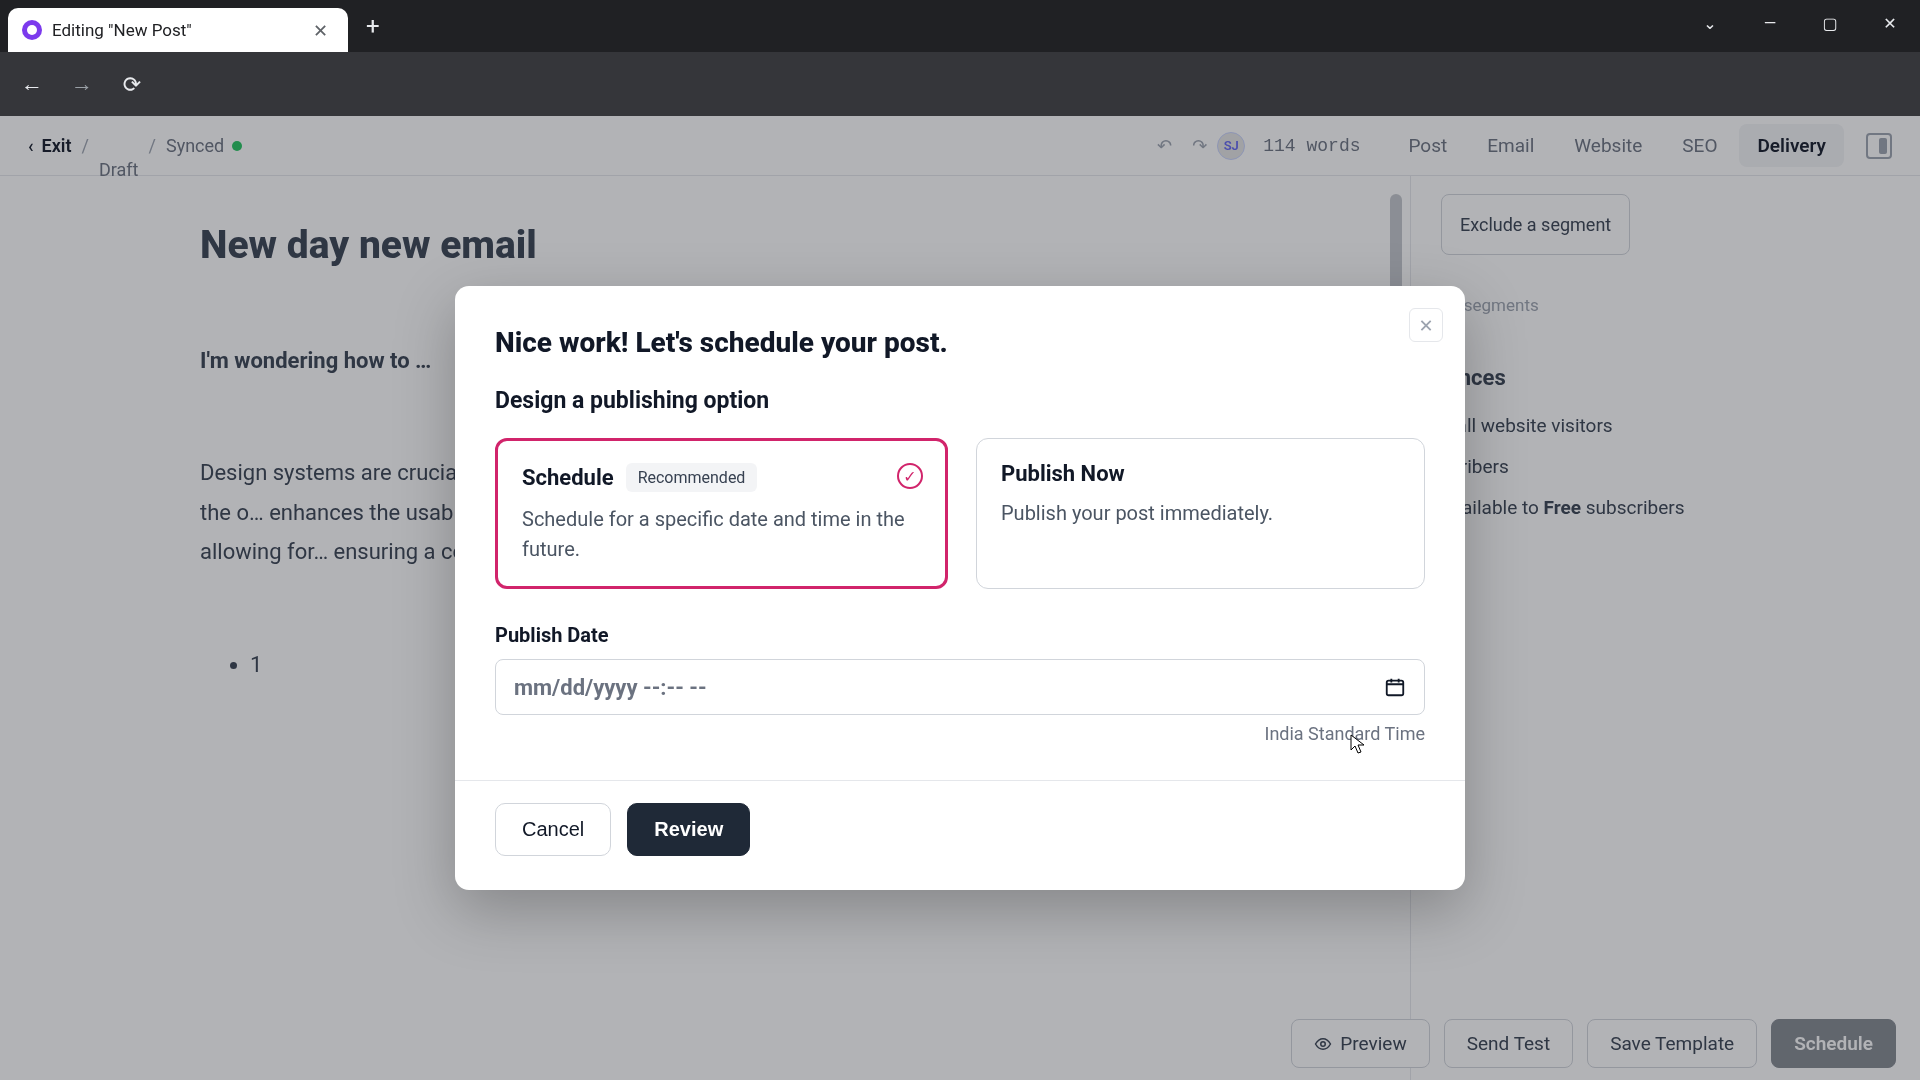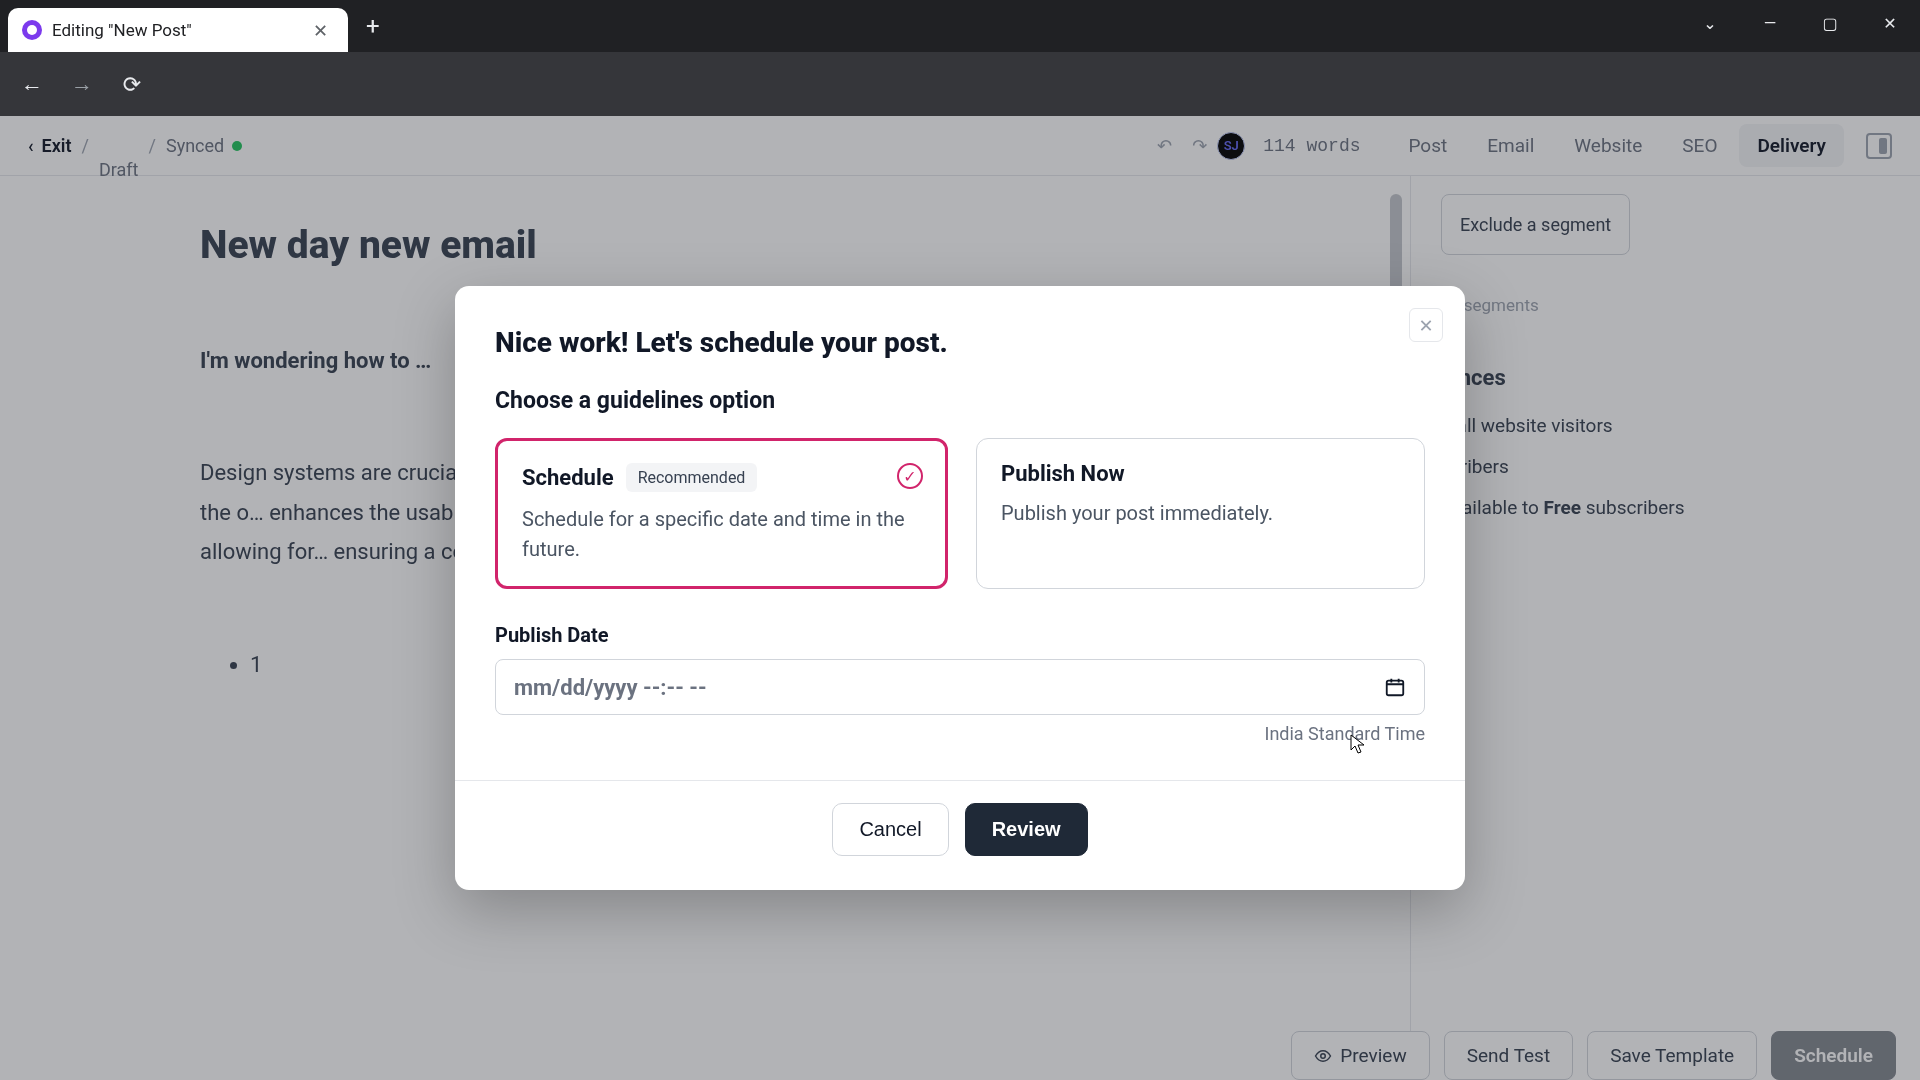--- a/index.html
+++ b/index.html
@@ -29,21 +29,21 @@
   
   .page { position: relative; height: calc(1080px - 116px); background: #fff; }
   .editor-topbar { height: 60px; display: flex; align-items: center; border-bottom: 1px solid #e5e7eb; padding: 0 28px; font-size: 18px; color: #374151; }
   .exit { display:flex; align-items:center; gap:8px; font-weight:600; color:#111827; cursor:pointer; }
   .sep-slash { color: #9ca3af; margin: 0 10px; }
   .draft { color: #6b7280; margin-top: 48px; }
   .synced { color: #6b7280; display:inline-flex; align-items:center; gap:8px; }
   .status-dot { width: 10px; height: 10px; border-radius: 50%; background:#22c55e; display:inline-block; }
   .topbar-spacer { flex: 1; }
   .tb-icon { color:#9ca3af; padding:8px 10px; cursor:pointer; }
-  .tb-author { width:28px; height:28px; border-radius:50%; background:#000000; border:1px solid #c7d2fe; display:inline-flex; align-items:center; justify-content:center; font-size:13px; color:#6366f1; font-weight:600; }
+  .tb-author { width:28px; height:28px; border-radius:50%; background:#e5e5e5; border:1px solid #c7d2fe; display:inline-flex; align-items:center; justify-content:center; font-size:13px; color:#6366f1; font-weight:600; }
   .tb-words { color:#6b7280;font-family:Liberation Mono, monospace; }
   .tabs { display:flex; gap:4px; margin-left:30px; }
   .tab-item { padding: 10px 18px; color:#6b7280; cursor:pointer; font-size:19px; }
   .tab-item.active { background:#f3f4f6; border-radius:8px; color:#111827; font-weight:600; }
   .panel-toggle { margin-left: 22px; width:26px; height:26px; border:2px solid #9ca3af; border-radius:4px; position:relative; cursor:pointer; }
   .panel-toggle::after { content:""; position:absolute; right:3px; top:3px; bottom:3px; width:8px; background:#9ca3af; border-radius:2px; }
 
   .editor-body { display:flex; height: calc(100% - 60px); }
   .editor-main { flex:1; padding: 46px 70px 30px 200px; position:relative; overflow:hidden; }
   .editor-main h1 { font-size: 39px; font-weight: 800; color:#374151; margin-bottom: 80px; }
@@ -51,21 +51,21 @@
   .editor-main p { font-size: 22px; line-height: 1.8; color:#374151; max-width: 1000px; }
   .editor-main ul { margin-top: 80px; padding-left: 50px; font-size: 22px; color:#374151; }
   .scroll-indicator { position:absolute; right: 8px; top: 18px; width: 12px; height: 118px; background:#c4c7cc; border-radius:6px; }
 
   .side-panel { width: 510px; border-left:1px solid #e5e7eb; padding: 18px 30px; font-size:18px; color:#374151; }
   .side-btn { display:inline-block; padding:19px 18px; border:1px solid #d1d5db; border-radius:8px; font-size:18px; color:#374151; cursor:pointer; margin-bottom: 40px; }
   .side-link { color:#9ca3af; font-size:17px; margin-bottom: 50px; display:block; cursor:pointer; }
   .side-h { font-size:22px; font-weight:700; color:#374151; margin: 24px 0 24px; }
   .side-row { color:#374151; margin: 18px 0; font-size: 19px; }
   .side-row b { font-weight: 700; }
-  .side-bottom { position:absolute; bottom: 0; right: 24px; display:flex; gap: 14px; }
+  .side-bottom { position:absolute; bottom: 12px; right: 24px; display:flex; gap: 14px; }
   .side-bottom .btn { padding: 12px 22px; border:1px solid #d1d5db; border-radius:8px; font-size:19px; color:#374151; cursor:pointer; display:inline-flex; align-items:center; gap:8px; background:#fff; }
   .side-bottom .btn.primary { background:#1f2937; color:#fff; border-color:#1f2937; opacity:.55; }
 
   
   .overlay { position:absolute; inset:0; background: rgba(33,37,46,.35); display:flex; align-items:flex-start; justify-content:center; padding-top: 170px; }
   .modal { width: 1010px; background:#fff; border-radius: 14px; box-shadow: 0 20px 60px rgba(0,0,0,.25); padding: 40px 40px 30px 40px; position:relative; }
   .modal-close { position:absolute; top:22px; right:22px; width:34px; height:34px; border:1px solid #e5e7eb; border-radius:6px; display:flex; align-items:center; justify-content:center; color:#9ca3af; cursor:pointer; font-size:18px; }
   .modal h2 { font-size: 28px; font-weight: 800; color:#111827; margin-bottom: 28px; }
   .modal h3.sub { font-size: 23px; font-weight:700; color:#111827; margin-bottom: 24px; }
   .options { display:flex; gap: 28px; margin-bottom: 34px; }
@@ -75,21 +75,21 @@
   .opt .title-row .name { font-size:22px; font-weight:700; color:#111827; }
   .badge { background:#f3f4f6; color:#374151; font-size:16px; padding:5px 12px; border-radius:6px; }
   .opt .desc { font-size: 20px; color:#4b5563; line-height:1.5; }
   .opt .check { position:absolute; top:22px; right:22px; width:26px; height:26px; border:2.5px solid #d1246b; border-radius:50%; display:flex; align-items:center; justify-content:center; color:#d1246b; font-size:16px; }
 
   .field-label { font-size:20px; font-weight:700; color:#111827; margin-bottom: 12px; }
   .date-input { width:100%; border:1px solid #d1d5db; border-radius:8px; height:56px; display:flex; align-items:center; padding: 0 18px; color:#6b7280; font-size:22px; justify-content: space-between; font-weight: bold; }
   .date-input .cal { color:#111827; cursor:pointer; }
   .tz { text-align:right; font-size:18px; color:#6b7280; margin-top: 8px; }
 
-  .modal-footer { border-top:1px solid #e5e7eb; margin: 36px -40px 0 -40px; padding: 22px 40px 4px 40px; display:flex; justify-content:center; gap:16px; }
+  .modal-footer { border-top:1px solid #e5e7eb; margin: 36px -40px 0 -40px; padding: 22px 40px 4px 40px; display:flex; justify-content:flex-start; gap:16px; }
   .btn { padding: 14px 26px; border:1px solid #d1d5db; border-radius:10px; font-size:20px; color:#111827; cursor:pointer; background:#fff; }
   .btn.primary { background:#1f2937; color:#fff; border-color:#1f2937; font-weight:600; }
 
   .cursor-pointer { position:absolute; top: 618px; left: 1350px; font-size: 16px; color:#000; pointer-events:none; }
 
   svg { display:block; }
 </style>
 </head>
 <body>
 
@@ -180,21 +180,21 @@
         <span class="btn">Save Template</span>
         <span class="btn primary">Schedule</span>
       </div>
     </div>
   </div>
 
   <div class="overlay">
     <div class="modal">
       <div class="modal-close">✕</div>
       <h2>Nice work! Let's schedule your post.</h2>
-      <h3 class="sub">Choose a guidelines option</h3>
+      <h3 class="sub">Design a publishing option</h3>
 
       <div class="options">
         <div class="opt selected">
           <div class="check">✓</div>
           <div class="title-row">
             <span class="name">Schedule</span>
             <span class="badge">Recommended</span>
           </div>
           <div class="desc">Schedule for a specific date and time in the future.</div>
         </div>

